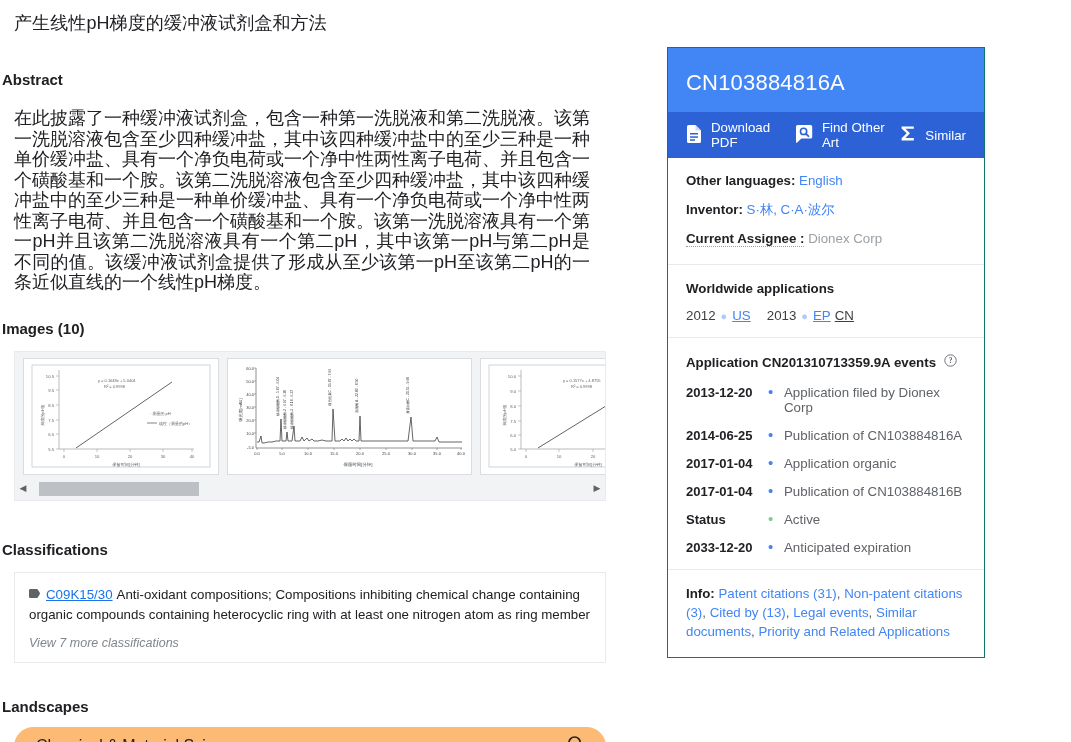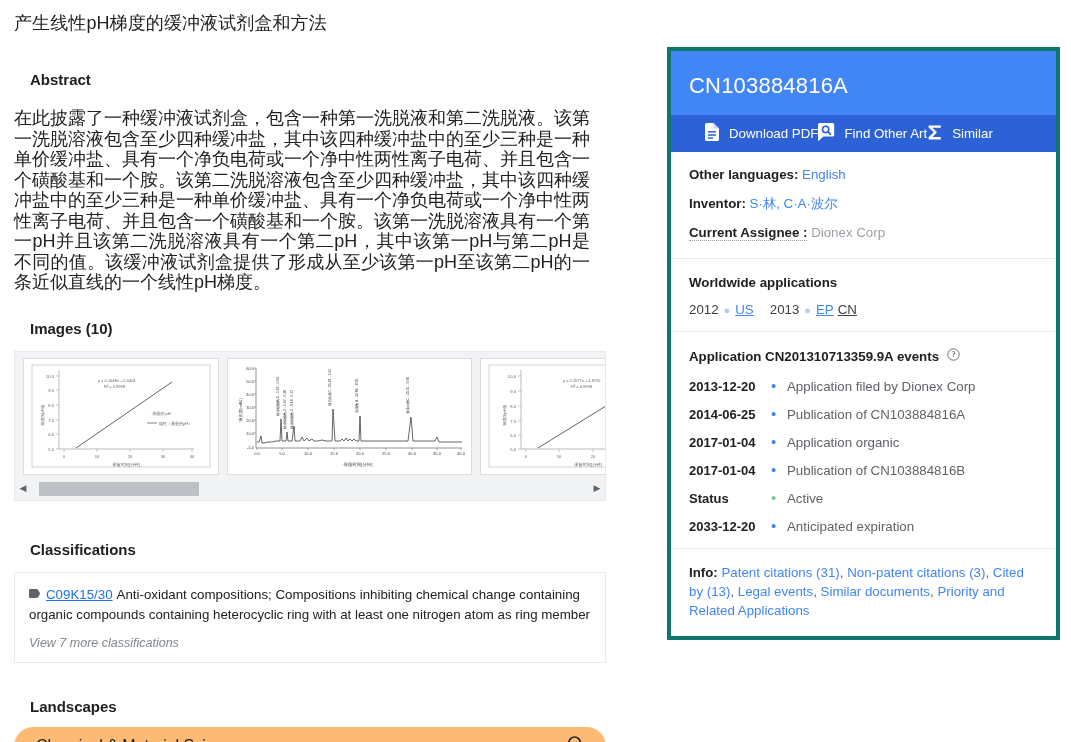--- a/index.html
+++ b/index.html
@@ -36,21 +36,21 @@
     color: #202124;
     margin: 0;
     padding: 10px 14px 0 14px;
     line-height: 26px;
     letter-spacing: .1px;
   }
   .section-head {
     font-size: 15px;
     font-weight: 700;
     color: #202124;
-    padding: 0 30px;
+    padding: 0 2px;
     margin: 0;
   }
   #abstract-head { margin-top: 35px; }
   .abstract-body {
     font-size: 18px;
     line-height: 20.5px;
     color: #202124;
     padding: 0 30px 0 14px;
     margin-top: 20px;
     text-align: justify;
@@ -168,23 +168,23 @@
   .landscape-label {
     font-size: 16px;
     color: #202124;
   }
 
   
   .right-card {
     position: absolute;
     left: 667px;
     top: 47px;
-    width: 393px;
+    width: 318px;
     background: #ffffff;
-    border: 4px solid #0f766e;
+    border: 1px solid #0f766e;
     box-sizing: border-box;
   }
   .card-header {
     background: #4285f4;
     padding: 22px 18px 16px 18px;
   }
   .card-number {
     color: #ffffff;
     font-size: 22px;
     font-weight: 400;
@@ -193,21 +193,21 @@
   .card-country {
     color: #ffffff;
     font-size: 12.5px;
     margin-top: 6px;
   }
   .card-actions {
     background: #2f5fd0;
     background: #2d62d6;
     display: flex;
     align-items: center;
-    padding: 8px 33px;
+    padding: 8px 18px;
   }
   .action {
     display: flex;
     align-items: center;
     gap: 9px;
     color: #ffffff;
     font-size: 13.3px;
     cursor: pointer;
   }
   .card-body {

